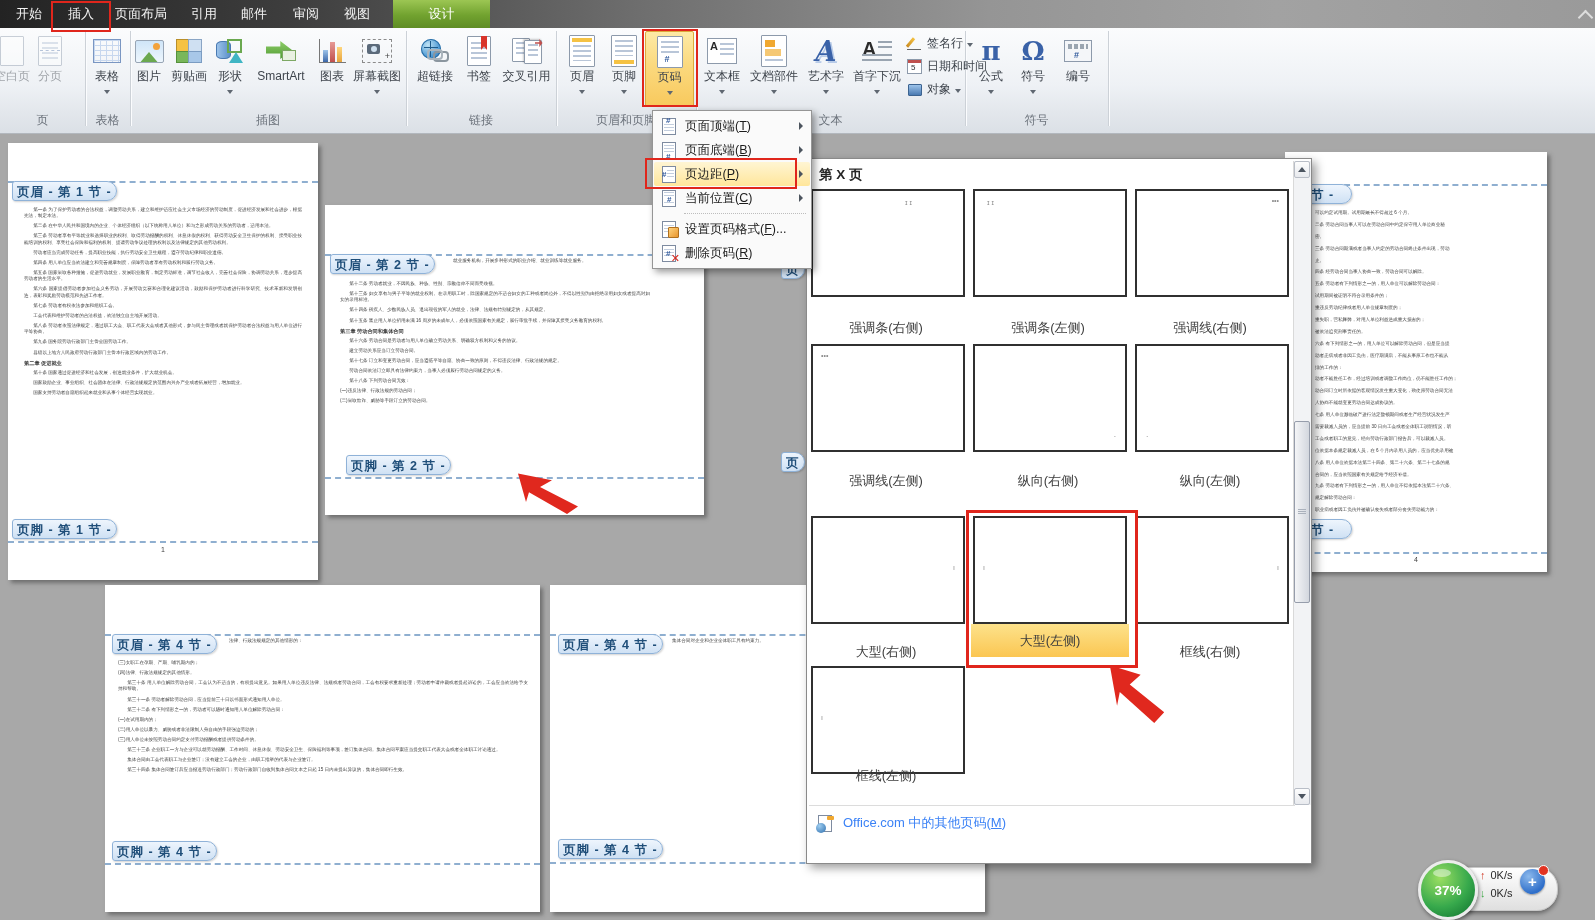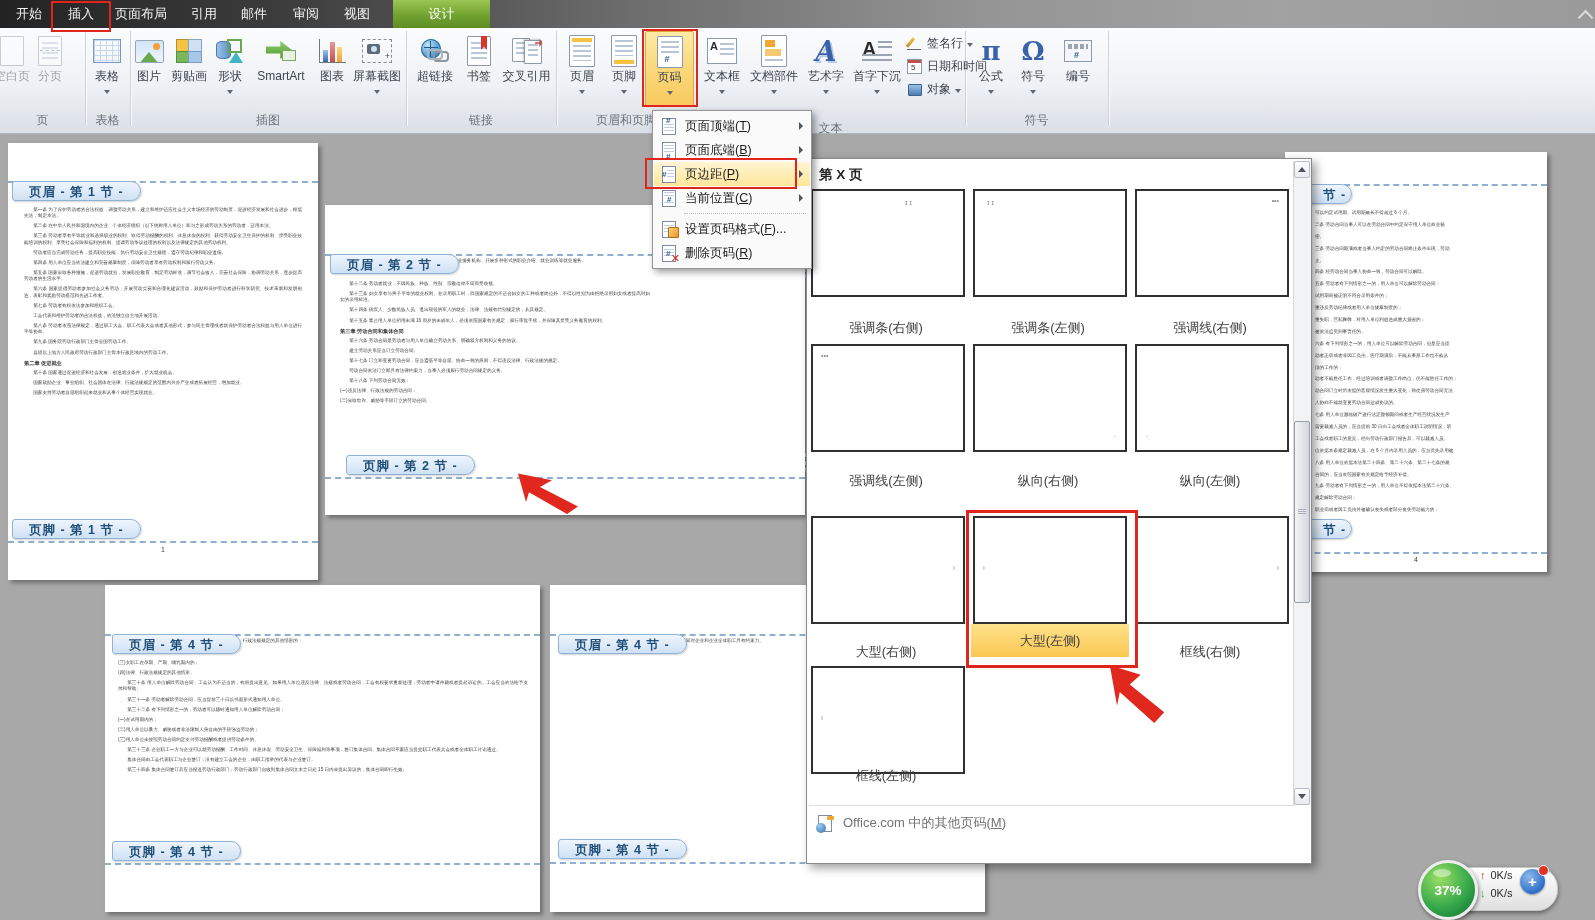--- a/index.html
+++ b/index.html
@@ -53,42 +53,42 @@
            border:1px solid #8a8a8a;box-shadow:4px 4px 9px rgba(0,0,0,.38);z-index:20;}
   .g-title{position:absolute;left:12px;top:7px;font-size:13.5px;font-weight:bold;color:#262626;}
   .g-thumb{position:absolute;width:150px;height:104px;background:#fff;border:2px solid #303030;}
   .g-label{position:absolute;width:154px;text-align:center;font-size:13px;color:#3d3d3d;}
   .g-band{position:absolute;left:0;width:489px;height:22px;background:#efefef;border-top:1px solid #e0e0e0;
           border-bottom:1px solid #dadada;font-size:12.5px;font-weight:bold;color:#333;
           display:flex;align-items:center;padding-left:10px;box-sizing:border-box;}
   .g-sel-band{position:absolute;background:linear-gradient(#fde28b,#fbc652);}
   .g-mark{position:absolute;font-size:7px;color:#8a8a8a;line-height:7px;}
   .g-link{position:absolute;left:1px;width:487px;height:24px;display:flex;align-items:center;
-          font-size:13px;color:#737373;padding-left:9px;box-sizing:border-box;}
+          font-size:13px;color:#3b82f6;padding-left:9px;box-sizing:border-box;}
   .g-link.disabled{color:#9b9b9b;}
   .g-link .gl-ic{width:17px;height:17px;margin-right:9px;flex:none;position:relative;}
   .g-sep{position:absolute;left:2px;width:486px;border-top:1px solid #dcdcdc;}
   
   .sb{position:absolute;background:#f2f3f5;border-left:1px solid #d9d9d9;}
   .sb-btn{position:absolute;left:0;width:16px;height:17px;background:linear-gradient(#fdfdfd,#e8eaee);
           border:1px solid #b9bec7;border-radius:2px;display:flex;align-items:center;justify-content:center;box-sizing:border-box;}
   .sb-thumb{position:absolute;left:0;width:16px;background:linear-gradient(90deg,#f4f5f7,#d3d7de);
             border:1px solid #969dab;border-radius:2px;box-sizing:border-box;}
   .sb-grip{position:absolute;left:3px;right:3px;top:50%;height:5px;margin-top:-3px;
            background:repeating-linear-gradient(#aab1bc 0 1px,transparent 1px 2px);}
   .tri-up-s{width:0;height:0;border-left:4px solid transparent;border-right:4px solid transparent;border-bottom:5px solid #4c5560;}
   .tri-dn-s{width:0;height:0;border-left:4px solid transparent;border-right:4px solid transparent;border-top:5px solid #4c5560;}
   
   .page{position:absolute;background:#fff;box-shadow:3px 3px 4px rgba(55,55,55,.5);z-index:4;}
   .hf-line{position:absolute;left:0;right:0;border-top:2px dashed #8fafd0;}
   .hf-tag{position:absolute;height:20px;line-height:20px;padding:0 9px;white-space:nowrap;overflow:hidden;
           background:linear-gradient(#eef5fd,#cfe1f4);border:1px solid #8fb2d8;border-radius:3px 10px 10px 3px;
           font-size:12.5px;font-weight:bold;color:#1f4e79;letter-spacing:1px;box-shadow:1px 1px 2px rgba(0,0,0,.18);
           box-sizing:border-box;z-index:2;}
-  .hf-tag.stub{padding:0 16px;}
+  .hf-tag.stub{padding:0 4px;}
   .body-text{position:absolute;font-size:4.6px;line-height:6.3px;color:#3c3c3c;text-align:justify;overflow:hidden;}
   .body-text p{margin:0 0 3.8px;text-indent:2em;}
   .body-text p.bold{font-weight:bold;text-indent:0;font-size:5.2px;}
   .body-text p.noind{text-indent:0;}
   .hline{position:absolute;font-size:4.6px;color:#3c3c3c;white-space:nowrap;overflow:hidden;}
   .pageno{position:absolute;left:0;width:100%;text-align:center;font-size:7px;color:#3d3d3d;}
   
   .ann{position:absolute;border:3px solid #e0261c;z-index:44;pointer-events:none;}
   .ann.thin{border-width:2px;}
   .arrow-svg{position:absolute;z-index:45;pointer-events:none;}
@@ -133,21 +133,21 @@
       <div class="vsep" style="left: 406px;"></div>
       <div class="vsep" style="left: 556px;"></div>
       <div class="vsep" style="left: 696px;"></div>
       <div class="vsep" style="left: 965px;"></div>
       <div class="vsep" style="left: 1108px;"></div>
       <div class="gname" style="left: 0px; width: 85px;">页</div>
       <div class="gname" style="left: 85px; width: 45px;">表格</div>
       <div class="gname" style="left: 130px; width: 276px;">插图</div>
       <div class="gname" style="left: 406px; width: 150px;">链接</div>
       <div class="gname" style="left: 556px; width: 140px;">页眉和页脚</div>
-      <div class="gname" style="left: 696px; width: 269px; margin-top: 8px;">文本</div>
+      <div class="gname" style="left: 696px; width: 269px;">文本</div>
       <div class="gname" style="left: 965px; width: 143px;">符号</div>
       <div class="rbtn disabled" style="left: -14px; width: 52px;">
         <div class="ricon">
           <div class="ic-page"></div>
         </div>
         <div class="rlabel">空白页</div>
       </div>
       <div class="rbtn disabled" style="left: 30px; width: 40px;">
         <div class="ricon">
           <div class="ic-page">
@@ -351,21 +351,21 @@
           <p>县级以上地方人民政府劳动行政部门主管本行政区域内的劳动工作。</p>
           <p class="bold">第二章 促进就业</p>
           <p>第十条 国家通过促进经济和社会发展，创造就业条件，扩大就业机会。</p>
           <p>国家鼓励企业、事业组织、社会团体在法律、行政法规规定的范围内兴办产业或者拓展经营，增加就业。</p>
           <p>国家支持劳动者自愿组织起来就业和从事个体经营实现就业。</p>
         </div>
         <div class="hf-tag stub" style="left: 4px; top: 376px;">页脚 - 第 1 节 -</div>
         <div class="hf-line" style="top: 398px;"></div>
         <div class="pageno" style="top: 403px;">1</div>
       </div>
-      <div class="page" style="left: 325px; top: 205px; width: 480px; height: 310px;">
+      <div class="page" style="left: 325px; top: 205px; width: 379px; height: 310px;">
         <div class="hf-line" style="top: 49px;"></div>
         <div class="hf-tag stub" style="left: 5px; top: 49px;">页眉 - 第 2 节 -</div>
         <div class="hline" style="left: 128px; top: 53px; width: 295px;">就业服务机构，开展多种形式的职业介绍、就业训练等就业服务。</div>
         <div class="body-text" style="left: 15px; top: 76px; width: 310px; height: 172px;">
           <p>第十二条 劳动者就业，不因民族、种族、性别、宗教信仰不同而受歧视。</p>
           <p>第十三条 妇女享有与男子平等的就业权利。在录用职工时，除国家规定的不适合妇女的工种或者岗位外，不得以性别为由拒绝录用妇女或者提高对妇女的录用标准。</p>
           <p>第十四条 残疾人、少数民族人员、退出现役的军人的就业，法律、法规有特别规定的，从其规定。</p>
           <p>第十五条 禁止用人单位招用未满 16 周岁的未成年人，必须依照国家有关规定，履行审批手续，并保障其接受义务教育的权利。</p>
           <p class="bold">第三章 劳动合同和集体合同</p>
           <p>第十六条 劳动合同是劳动者与用人单位确立劳动关系、明确双方权利和义务的协议。</p>

